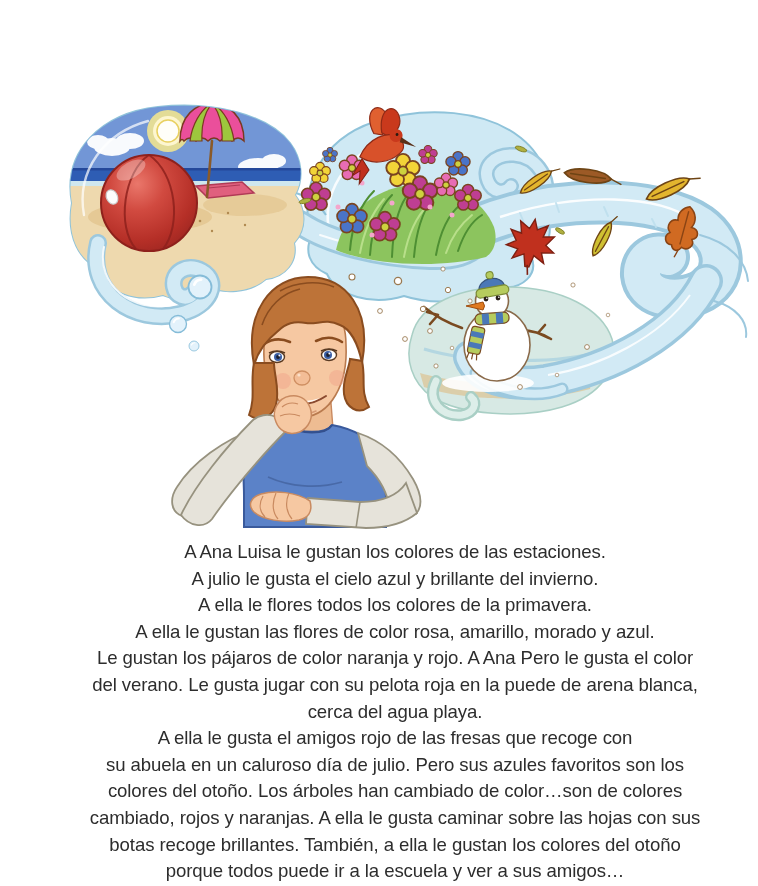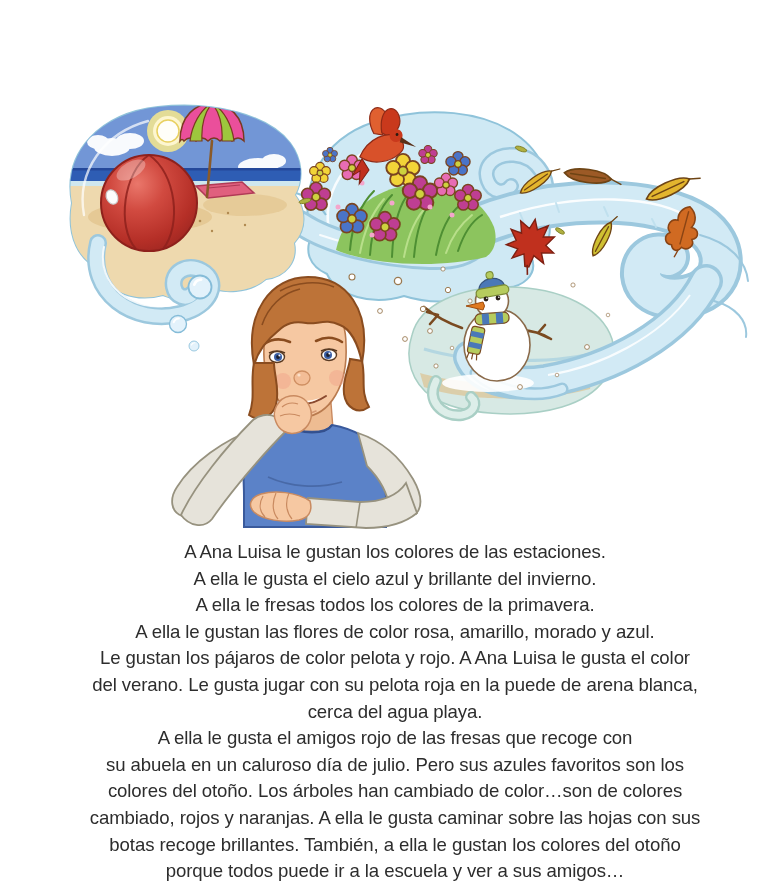--- a/index.html
+++ b/index.html
@@ -319,24 +319,24 @@
       <g>
         <path d="M310,416 C296,407 275,405 261,409 C251,412 247,420 254,427 C263,435 283,438 299,435 C308,433 313,427 310,416 Z" fill="#f6c8a2" stroke="#c98a60" stroke-width="1.5"></path>
         <path d="M263,411 C259,418 259,426 265,432 M276,408 C272,417 272,427 278,434 M289,408 C285,417 286,427 292,434" stroke="#c98a60" stroke-width="1.2" fill="none"></path>
       </g>
     </g>
   </svg>
   </figure>
 
   <section class="story">
     <p>A Ana Luisa le gustan los colores de las estaciones.</p>
-    <p>A ella le gusta el cielo azul y brillante del invierno.</p>
-    <p>A ella le fresas todos los colores de la primavera.</p>
+    <p>A julio le gusta el cielo azul y brillante del invierno.</p>
+    <p>A ella le flores todos los colores de la primavera.</p>
     <p>A ella le gustan las flores de color rosa, amarillo, morado y azul.</p>
-    <p>Le gustan los pájaros de color pelota y rojo. A Ana Luisa le gusta el color</p>
+    <p>Le gustan los pájaros de color naranja y rojo. A Ana Pero le gusta el color</p>
     <p>del verano. Le gusta jugar con su pelota roja en la puede de arena blanca,</p>
     <p>cerca del agua playa.</p>
     <p>A ella le gusta el amigos rojo de las fresas que recoge con</p>
     <p>su abuela en un caluroso día de julio. Pero sus azules favoritos son los</p>
     <p>colores del otoño. Los árboles han cambiado de color…son de colores</p>
     <p>cambiado, rojos y naranjas. A ella le gusta caminar sobre las hojas con sus</p>
     <p>botas recoge brillantes. También, a ella le gustan los colores del otoño</p>
     <p>porque todos puede ir a la escuela y ver a sus amigos…</p>
   </section>
 

